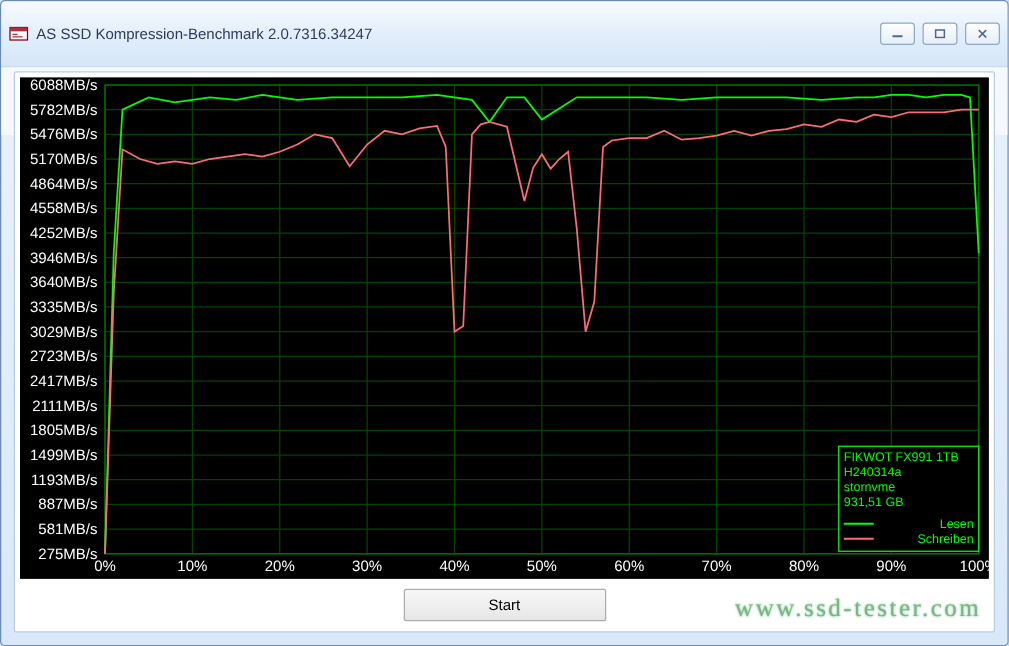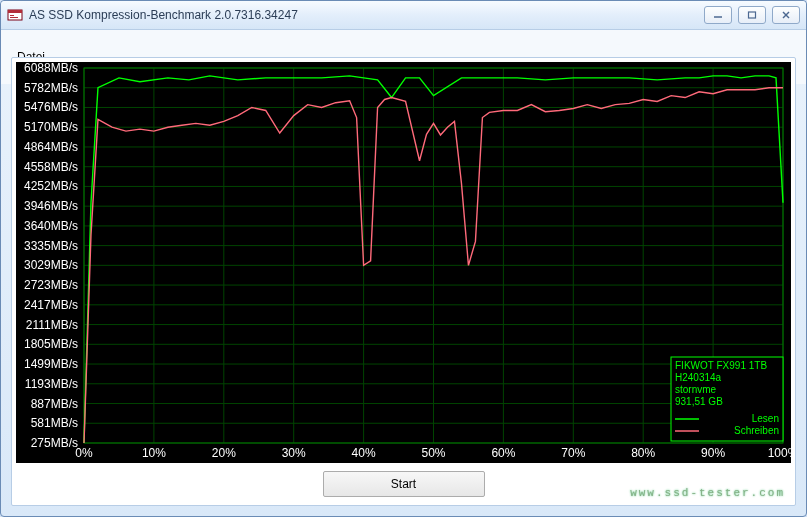--- a/index.html
+++ b/index.html
@@ -1,31 +1,31 @@
 <!DOCTYPE html>
 <html><head>
 <meta charset="utf-8">
 <style>
 html,body{margin:0;padding:0;font-family:"Segoe UI",Tahoma,sans-serif;font-size:12px;background:#d4e4f7}
 .window{width:807px;height:517px;background:linear-gradient(to bottom,#eaf3fc 0%,#d9e8f8 100%);border:1px solid #6a8bb5;box-sizing:border-box;position:relative;border-radius:4px}
-.titlebar{height:28px;display:flex;align-items:center;padding:0 6px;background:linear-gradient(to bottom,#f7fbff 0%,#e3eefb 50%,#d6e6f7 100%);border-bottom:1px solid #b7cde6;border-radius:4px 4px 0 0}
+.titlebar{height:28px;display:flex;align-items:center;padding:12px 6px;background:linear-gradient(to bottom,#f7fbff 0%,#e3eefb 50%,#d6e6f7 100%);border-bottom:1px solid #b7cde6;border-radius:4px 4px 0 0}
 .app-icon{width:16px;height:16px;margin-right:6px;position:relative}
 .app-icon svg{display:block}
 .title-text{color:#2b3d56;flex:1}
 .win-btns{display:flex;gap:6px}
 .win-btn{width:26px;height:16px;border:1px solid #8fa9c9;border-radius:3px;background:linear-gradient(to bottom,#fdfefe,#e7eef8);display:flex;align-items:center;justify-content:center;color:#4c6890;font-size:10px;line-height:1}
 .menubar{height:22px;display:flex;align-items:center;padding:16px 8px;background:#f5f9fd}
 .menu-item{padding:2px 8px;cursor:default}
 .client{position:absolute;left:10px;right:10px;top:56px;bottom:10px;background:#fff;border:1px solid #b7cde6;border-radius:2px;box-sizing:border-box;display:flex;flex-direction:column}
 .chart-area{flex:1;position:relative;background:#000;margin:4px 4px 0 4px}
 #chart{width:100%;height:100%;display:block}
 .button-row{height:42px;display:flex;align-items:center;justify-content:center;gap:20px;position:relative}
 .btn{width:160px;height:24px;border:1px solid #acacac;background:linear-gradient(to bottom,#f7f7f7,#e7e7e7);border-radius:2px;font-size:12px;display:flex;align-items:center;justify-content:center}
 .btn.disabled{color:#9a9a9a;background:linear-gradient(to bottom,#f4f4f4,#ececec);border-color:#cfcfcf}
-.watermark{position:absolute;right:10px;bottom:6px;font-family:Liberation Mono, monospace;font-size:11px;letter-spacing:2px;color:#7aa77a;text-shadow:0 0 2px #3b6;opacity:.9;pointer-events:none}
+.watermark{position:absolute;right:10px;bottom:6px;font-family:Liberation Serif, serif;font-size:20px;letter-spacing:2px;color:#7aa77a;text-shadow:0 0 2px #3b6;opacity:.9;pointer-events:none}
 </style>
 </head>
 <body>
 
 <div class="window">
 
   <div class="titlebar">
     <span class="app-icon">
       <svg width="16" height="16">
           <rect x="1" y="3" width="14" height="10" fill="#fff" stroke="#7a0015"></rect>

